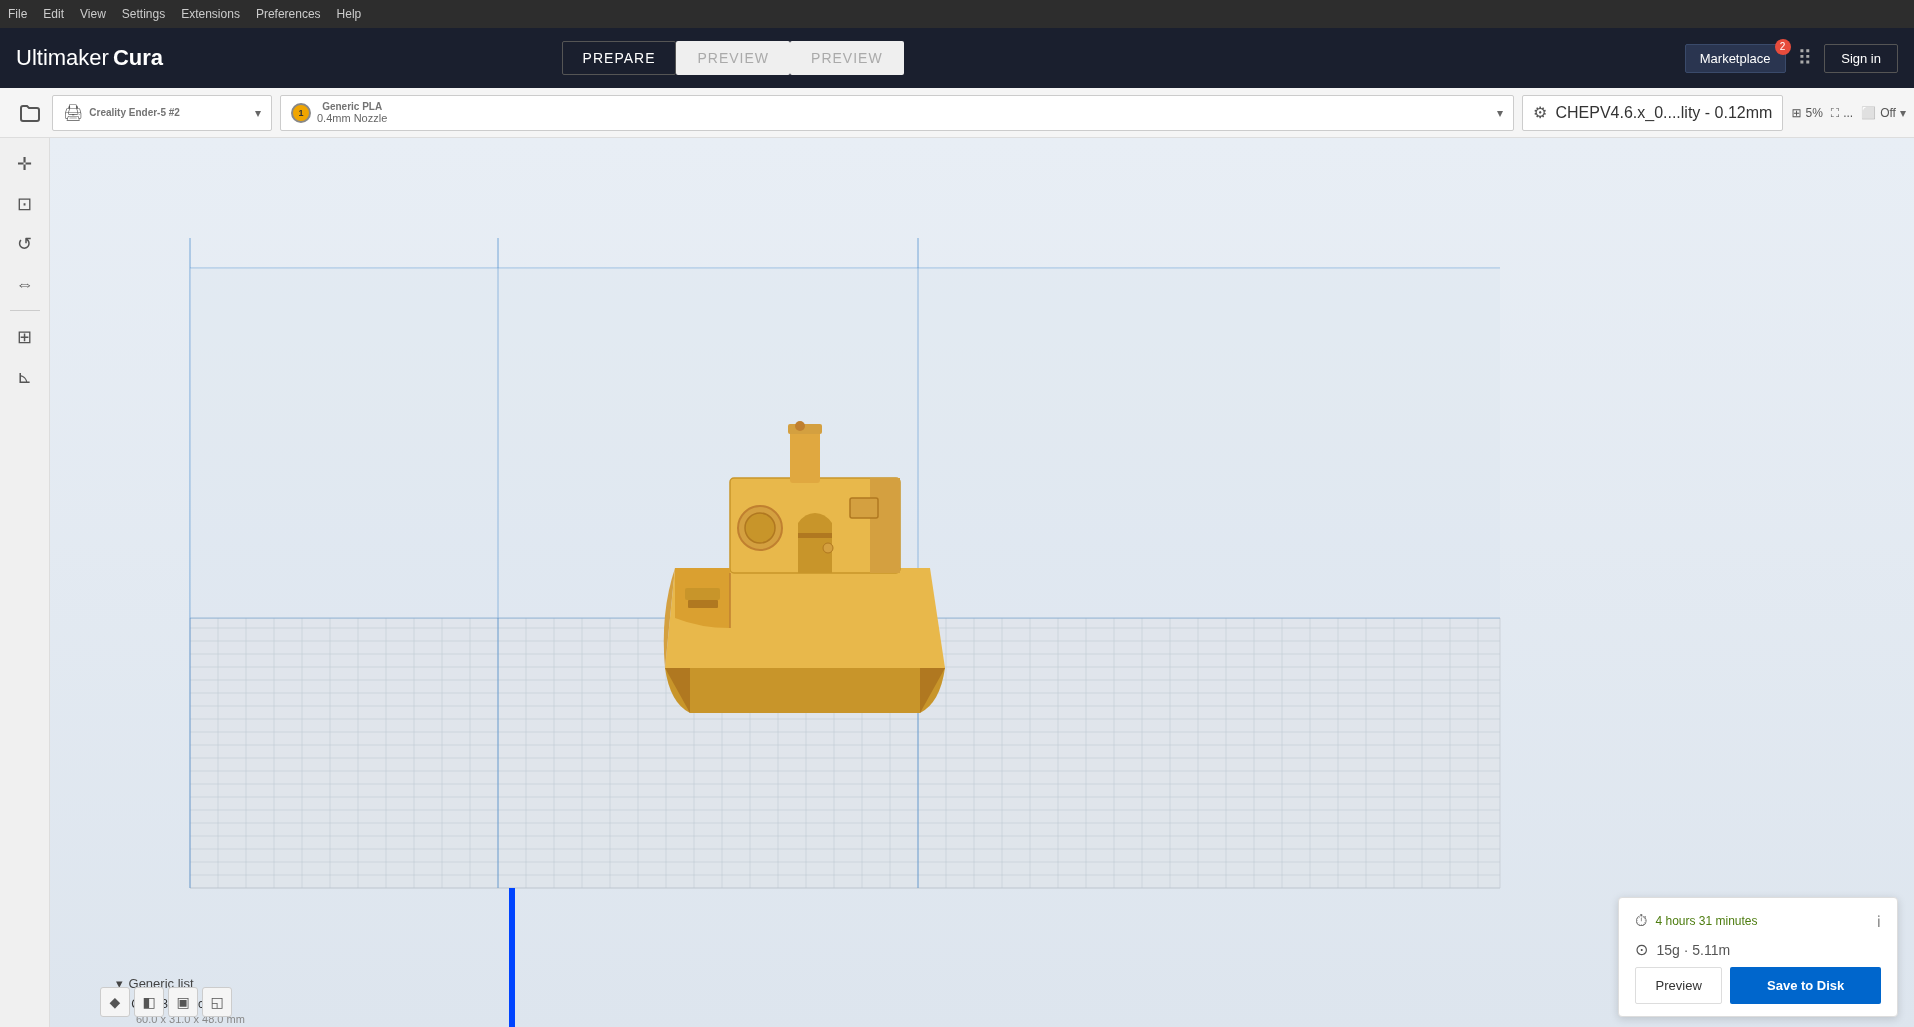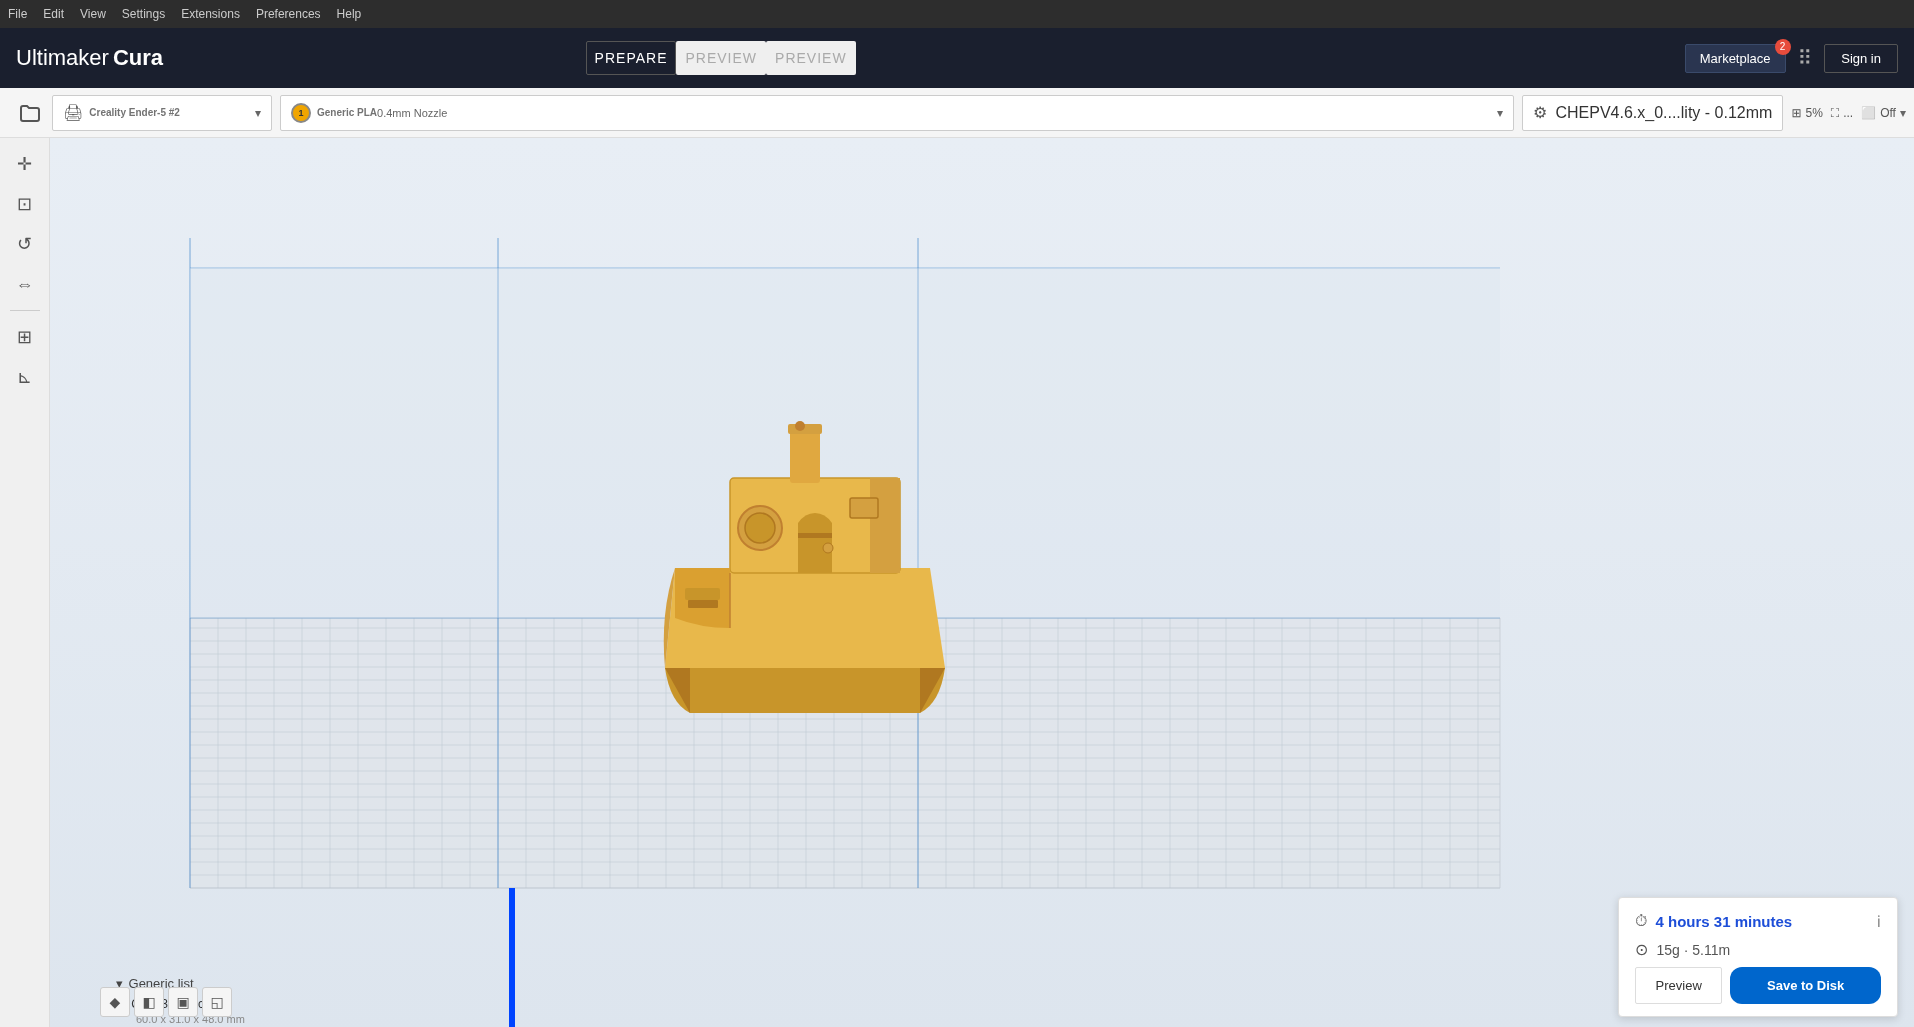--- a/index.html
+++ b/index.html
@@ -46,21 +46,21 @@
     }
 
     #nav-tabs {
       display: flex;
       align-items: center;
       gap: 0;
       margin-left: auto;
       margin-right: auto;
     }
     .nav-tab {
-      padding: 8px 8px;
+      padding: 8px 20px;
       color: #aaa;
       font-size: 14px;
       font-weight: 500;
       letter-spacing: 1px;
       cursor: pointer;
       border: 1px solid transparent;
       border-radius: 2px;
     }
     .nav-tab.active {
       color: #fff;
@@ -169,21 +169,21 @@
       display: flex;
       align-items: center;
       justify-content: center;
       font-size: 9px;
       font-weight: bold;
       color: #333;
       flex-shrink: 0;
     }
     .selector-text {
       display: flex;
-      flex-direction: row;
+      flex-direction: column;
       text-align: center;
     }
     .selector-title {
       font-size: 10px;
       font-weight: 700;
       color: #737373;
     }
     .selector-sub {
       font-size: 11px;
       color: #666;
@@ -270,21 +270,21 @@
       box-shadow: 0 2px 8px rgba(0,0,0,0.15);
     }
     .bottom-panel-row {
       display: flex;
       align-items: center;
       gap: 8px;
       margin-bottom: 8px;
     }
     .bottom-panel-row:last-child { margin-bottom: 0; }
     .time-icon, .weight-icon { font-size: 16px; color: #555; }
-    .time-label { font-size: 15px; font-weight: 700; color: #1d4ed8; }
+    .time-label { font-size: 12px; font-weight: 400; color: #4d7c0f; }
     .weight-label { font-size: 14px; color: #555; }
     .info-icon { margin-left: auto; color: #888; font-size: 16px; cursor: pointer; }
     .panel-buttons { display: flex; gap: 8px; margin-top: 8px; }
     .preview-btn {
       flex: 1;
       padding: 10px;
       border: 1px solid #ddd;
       background: #fff;
       font-size: 13px;
       font-weight: 500;
@@ -294,21 +294,21 @@
     }
     .save-btn {
       flex: 2;
       padding: 10px;
       border: none;
       background: #0066cc;
       font-size: 13px;
       font-weight: 600;
       color: #fff;
       cursor: pointer;
-      border-radius: 12px;
+      border-radius: 2px;
     }
 
     
     #object-list-panel {
       position: absolute;
       bottom: 0;
       left: 50px;
       padding: 8px 16px;
     }
     .object-list-header {

